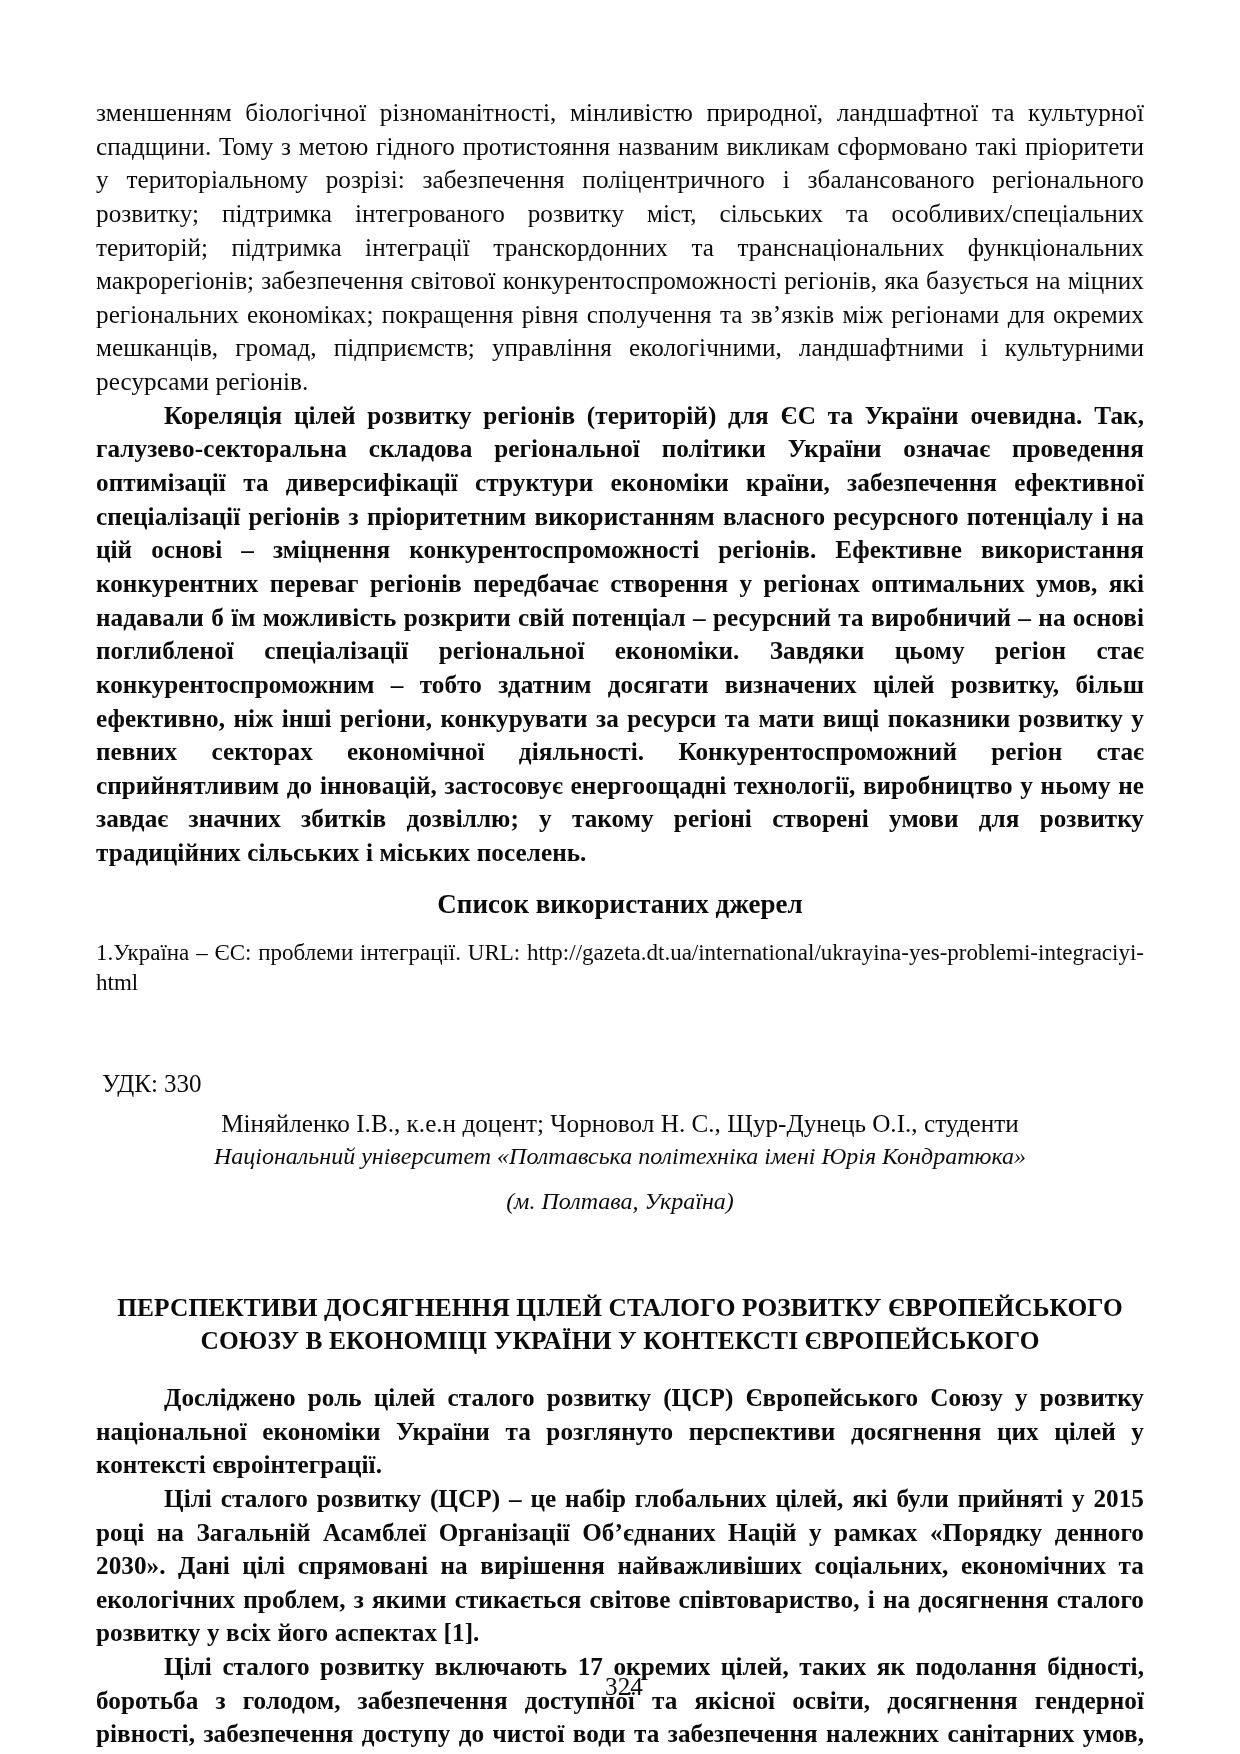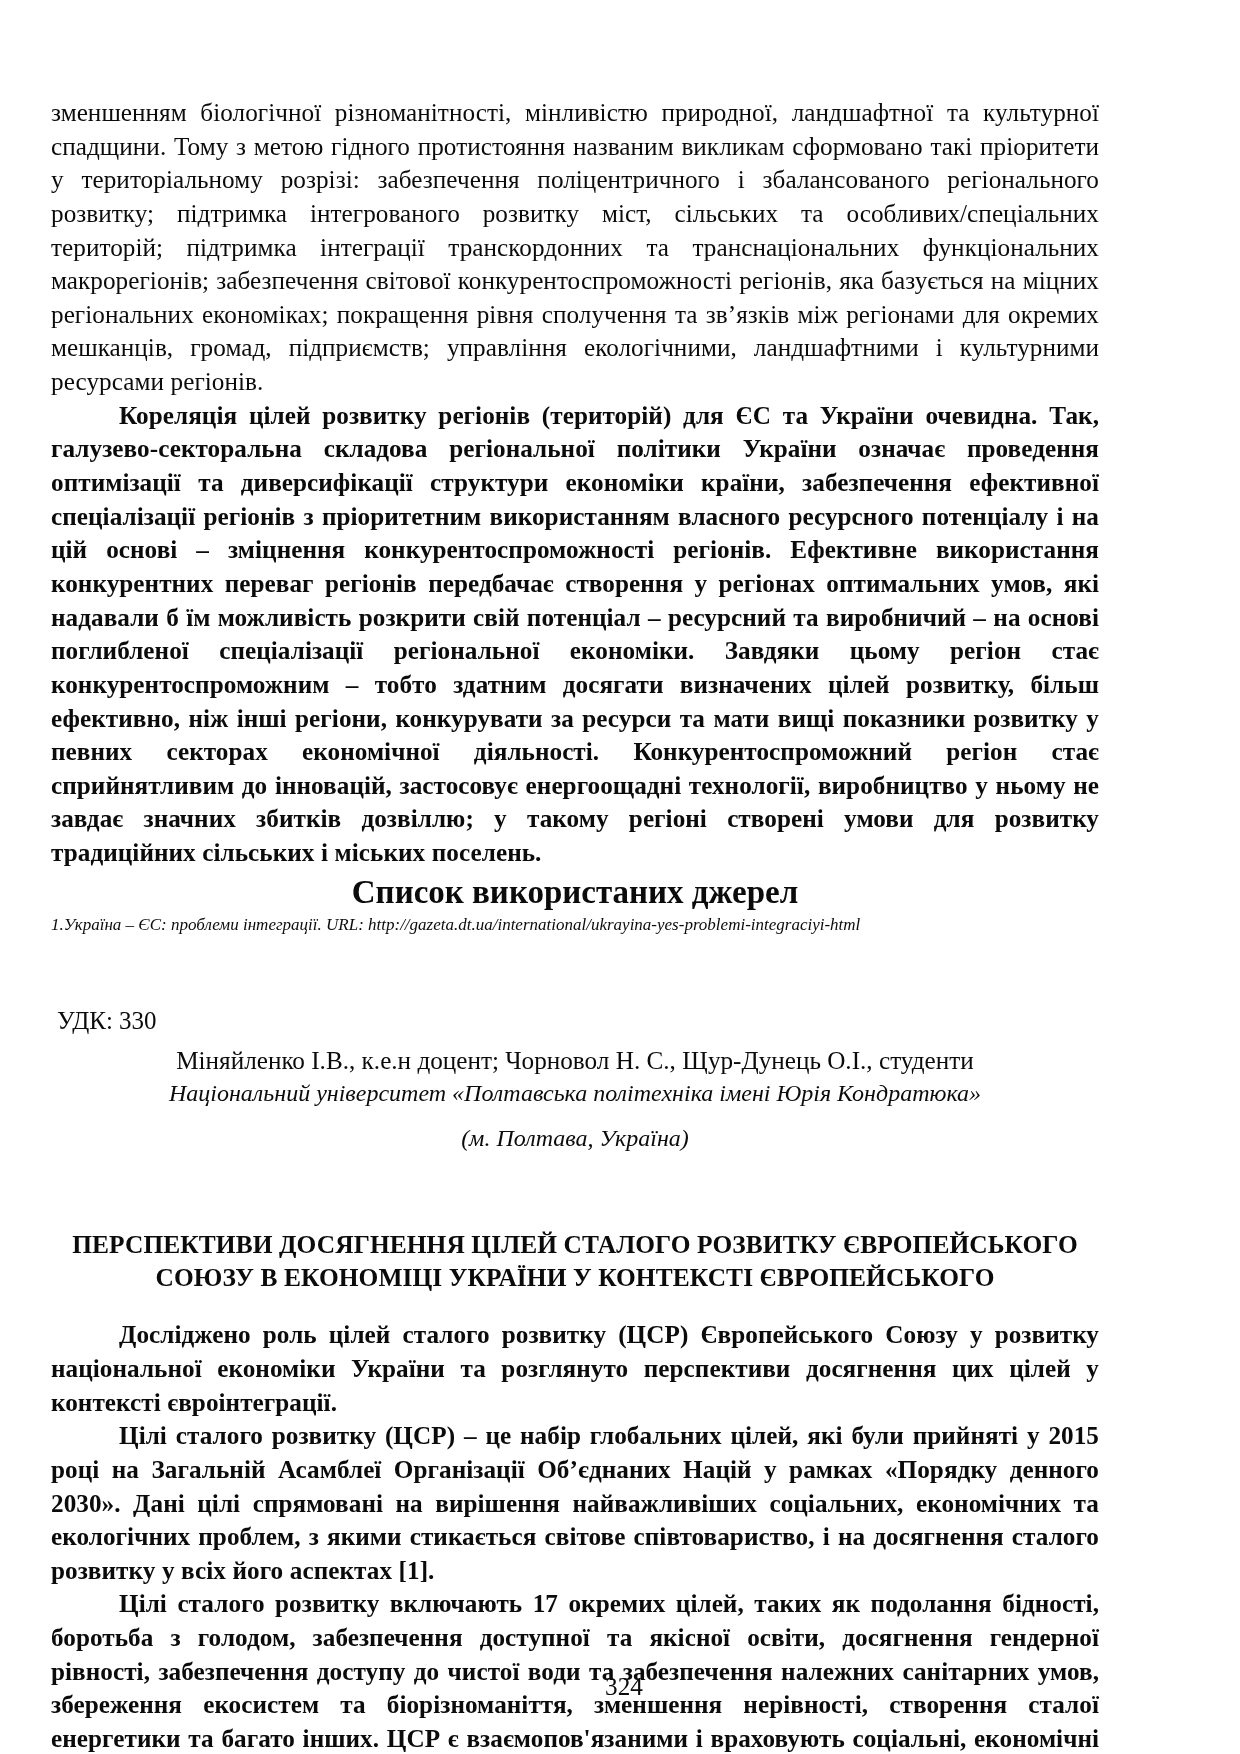--- a/index.html
+++ b/index.html
@@ -12,21 +12,21 @@
     font-family: "Liberation Serif", "DejaVu Serif", serif;
     color: #0b0b0b;
   }
   .page {
     position: relative;
     width: 1240px;
     height: 1754px;
     margin: 0 auto;
     background: #ffffff;
     box-sizing: border-box;
-    padding: 96px 96px 60px 51px;
+    padding: 96px 96px 60px 96px;
     overflow: hidden;
   }
   .content {
     width: 1048px;
   }
   p.body-text {
     margin: 0;
     font-size: 25.2px;
     line-height: 1.335;
     text-align: justify;
@@ -37,32 +37,31 @@
     hyphens: none;
   }
   p.indent {
     text-indent: 68px;
     font-weight: bold;
   }
   p.noindent {
     text-indent: 0;
   }
   .refs-heading {
-    margin: 0;
-    font-size: 33px;
+    margin: 16px;
+    font-size: 27px;
     line-height: 1.335;
     font-weight: bold;
     text-align: center;
   }
   .ref-item {
     margin: 0;
-    font-size: 17px;
+    font-size: 23px;
     line-height: 1.335;
     text-align: justify;
-    font-style: italic;
   }
   .gap-block {
     height: 62px;
   }
   .gap-small {
     height: 24px;
   }
   .udk {
     margin: 6px;
     font-size: 25px;

